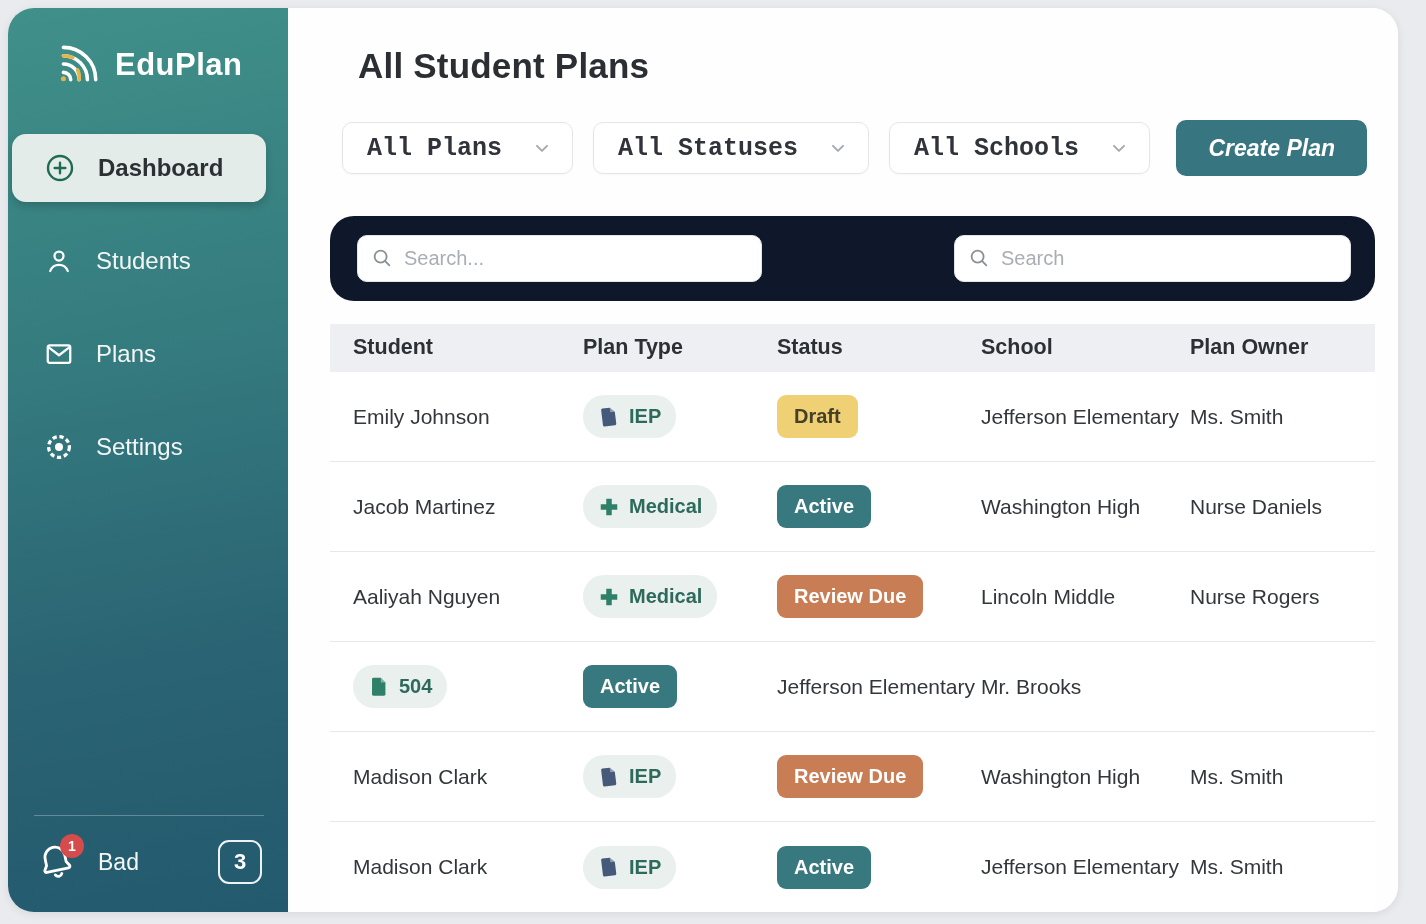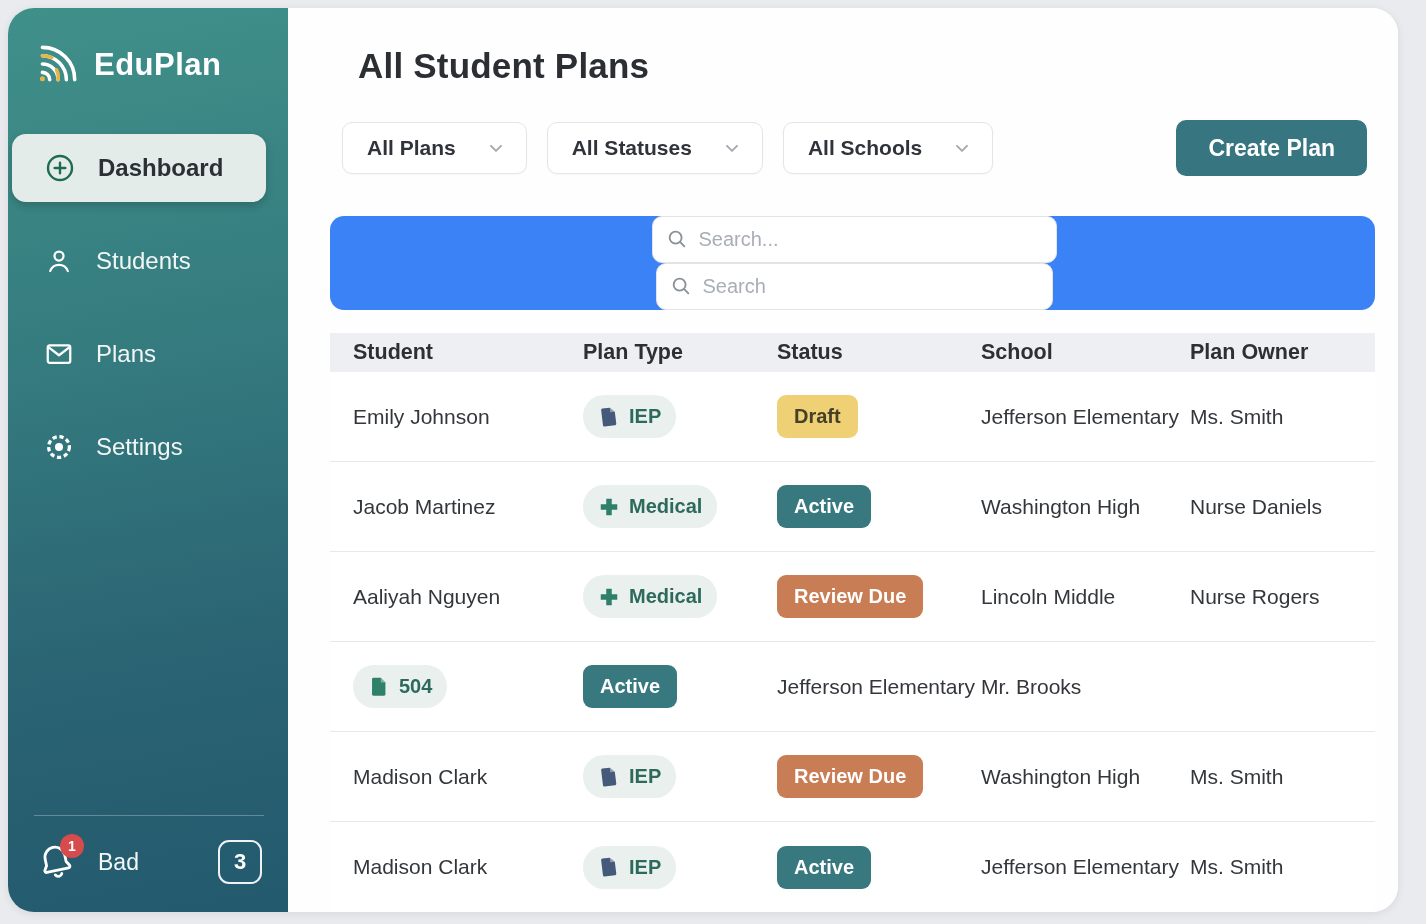--- a/index.html
+++ b/index.html
@@ -10,21 +10,21 @@
     border-radius:26px; overflow:hidden; display:flex;
     box-shadow:0 2px 10px rgba(0,0,0,0.08); background:#ffffff;
   }
 
   
   .sidebar {
     width:280px; flex:0 0 280px; position:relative;
     background:linear-gradient(170deg,#40908a 0%, #347a7e 40%, #2a6373 72%, #235a6e 100%);
     display:flex; flex-direction:column;
   }
-  .logo { display:flex; align-items:center; gap:12px; padding:30px 0 0 24px; }
+  .logo { display:flex; align-items:center; gap:12px; padding:30px 0 0 45px; }
   .logo-text { color:#ffffff; font-size:31px; font-weight:800; letter-spacing:0.5px; }
   .nav { margin-top:42px; display:flex; flex-direction:column; }
   .nav-item {
     display:flex; align-items:center; gap:22px; height:68px; margin:0 22px 25px 4px;
     padding-left:32px; border-radius:14px; cursor:pointer;
     color:#f2f6f5; font-size:24px; font-weight:500;
   }
   .nav-item.active {
     background:#e4ecea; color:#2c3034; font-weight:600;
     box-shadow:0 4px 8px rgba(0,0,0,0.18);
@@ -46,33 +46,35 @@
   }
 
   
   .main { flex:1; background:#fefefe; padding:32px 23px 0 42px; display:flex; flex-direction:column; }
   .page-title { font-size:35px; font-weight:800; color:#2b2f33; margin:6px 0 0 28px; letter-spacing:0.2px; }
 
   .filter-row { display:flex; align-items:center; gap:20px; margin:34px 0 0 12px; }
   .filter-btn {
     height:52px; background:#fff; border:1px solid #e3e5e9; border-radius:10px;
     display:flex; align-items:center; gap:30px; padding:0 20px 0 24px;
-    font-size:21px; font-weight:600; color:#30343a; cursor:pointer;
+    font-size:25px; font-weight:600; color:#30343a; cursor:pointer;
     box-shadow:0 1px 2px rgba(0,0,0,0.03);
+    font-family:Liberation Mono, monospace;
   }
   .create-btn {
     margin-left:auto; margin-right:8px; height:56px; padding:0 32px;
     background:#377580; border:none; border-radius:10px;
     color:#fff; font-size:23px; font-weight:700; cursor:pointer;
     font-family:"Liberation Sans", sans-serif;
+    font-style:italic;
   }
 
   .toolbar {
-    margin-top:40px; background:#3b82f6; border-radius:14px; height:104px;
-    display:flex; align-items:center; justify-content:space-between; padding:0 24px 0 27px;flex-direction:column;
+    margin-top:40px; background:#0f172a; border-radius:24px; height:104px;
+    display:flex; align-items:center; justify-content:space-between; padding:0 24px 0 27px;
   }
   .search-wrap { position:relative; }
   .search-wrap input {
     height:47px; border:1px solid #e2e4e8; border-radius:10px; background:#fff;
     padding:0 14px 0 46px; font-size:20px; color:#3a3e44; outline:none;
     font-family:"Liberation Sans", sans-serif;
   }
   .search-wrap input::placeholder { color:#a9aeb5; }
   .search-left input { width:405px; }
   .search-right input { width:397px; }

